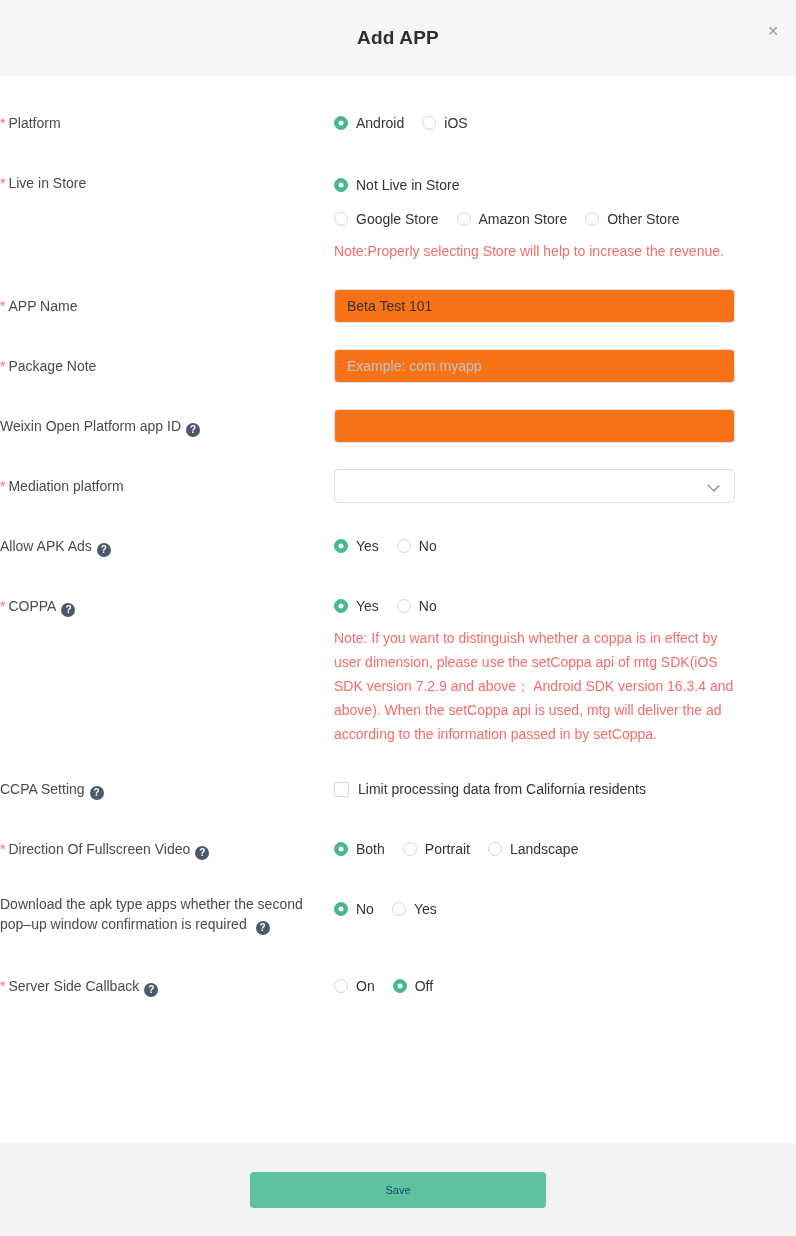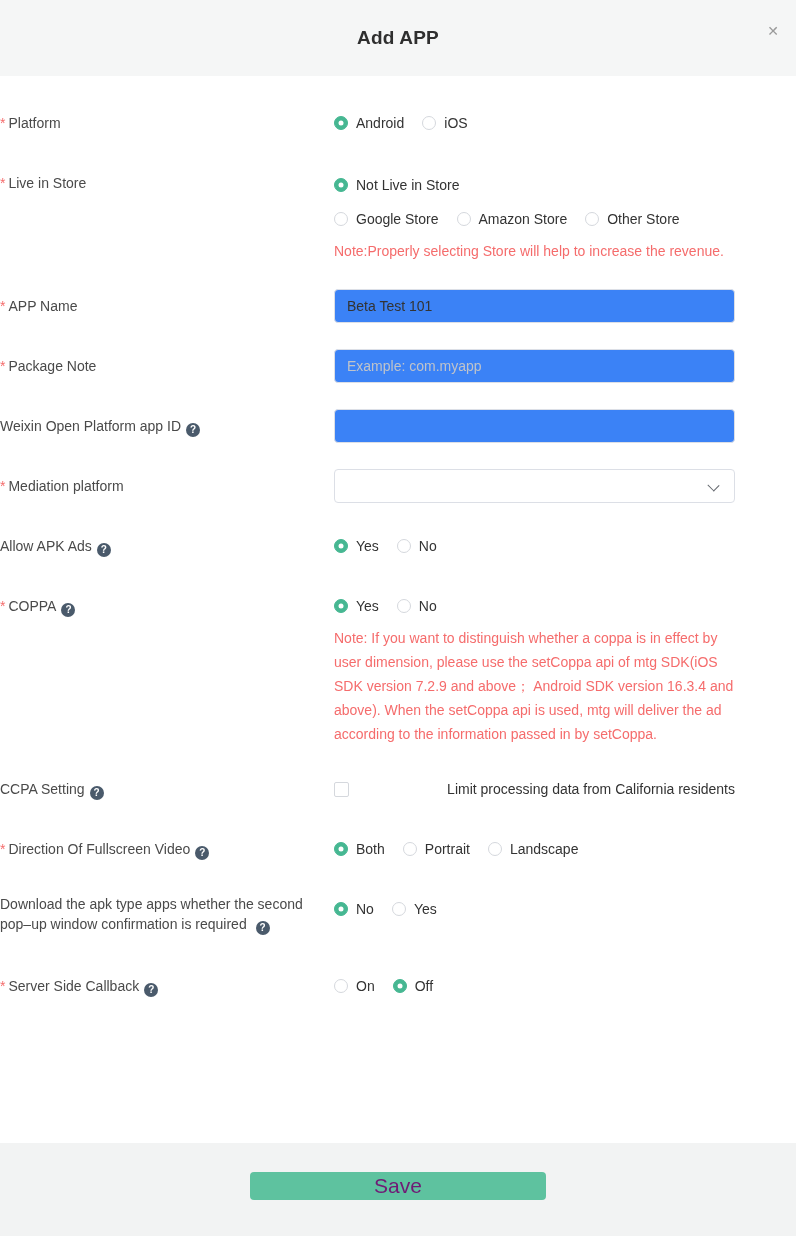--- a/index.html
+++ b/index.html
@@ -36,44 +36,44 @@
   .radio { display:inline-flex; align-items:center; margin-right:18px; cursor:pointer; }
   .radio-dot { width:14px; height:14px; border-radius:50%; border:1px solid #d5d8dd;
                background:#fff; margin-right:8px; position:relative; flex:none; }
   .radio-dot.checked { background:#46b792; border-color:#46b792; }
   .radio-dot.checked::after { content:""; position:absolute; left:50%; top:50%;
                width:5px; height:5px; border-radius:50%; background:#fff;
                transform:translate(-50%,-50%); }
   .radio-text { font-size:14px; color:#333; }
 
   
-  .checkbox-line { height:34px; display:flex; align-items:center; cursor:pointer;justify-content:space-between; }
+  .checkbox-line { height:34px; display:flex; align-items:center; cursor:pointer; }
   .checkbox-box { width:15px; height:15px; border:1px solid #d5d8dd; border-radius:2px;
                   background:#fff; margin-right:9px; flex:none; }
   .checkbox-text { font-size:14px; color:#333; }
 
   
   .text-input { width:401px; height:34px; border:1px solid #dcdfe6; border-radius:4px;
                 padding:4px 12px; font-size:14px; color:#333; outline:none;
-                font-family:"Liberation Sans", sans-serif; background:#3b82f6; }
+                font-family:"Liberation Sans", sans-serif; background:#f97316; }
   .text-input::placeholder { color:#bfc3ca; }
   .select-box { width:401px; height:34px; border:1px solid #dcdfe6; border-radius:4px;
                 background:#fff; position:relative; cursor:pointer; }
   .chevron-down { position:absolute; right:16px; top:11px; width:9px; height:9px;
                   border-right:1.5px solid #63676d; border-bottom:1.5px solid #63676d;
                   transform:rotate(45deg) scaleY(.9); }
 
   
   .note { width:401px; font-size:14px; line-height:24px; color:#f56c6c; margin-top:3px; }
 
   
   .modal-footer { height:93px; flex:none; background:#f2f3f3; display:flex;
                   justify-content:center; padding-top:29px; }
-  .save-btn { width:296px; height:28px; border:none; border-radius:4px; background:#5ec29f;
-              color:#701a75; font-size:21px; font-weight:500; cursor:pointer;
+  .save-btn { width:296px; height:36px; border:none; border-radius:4px; background:#5ec29f;
+              color:#0c4a6e; font-size:11px; font-weight:500; cursor:pointer;
               font-family:"Liberation Sans", sans-serif; }
 </style>
 </head>
 <body>
 
 <div class="modal">
 
   <div class="modal-header">
     <div class="modal-title">Add APP</div>
     <span class="close-btn">✕</span>

